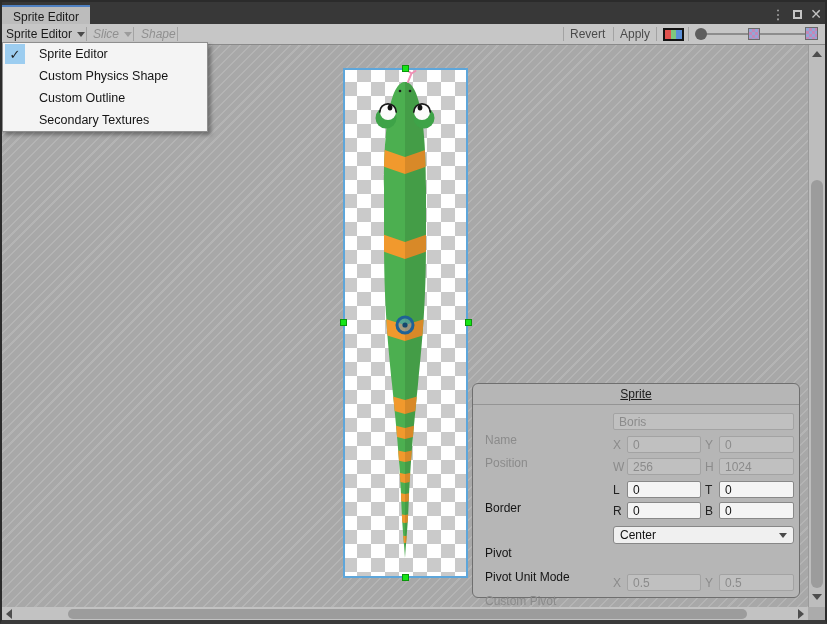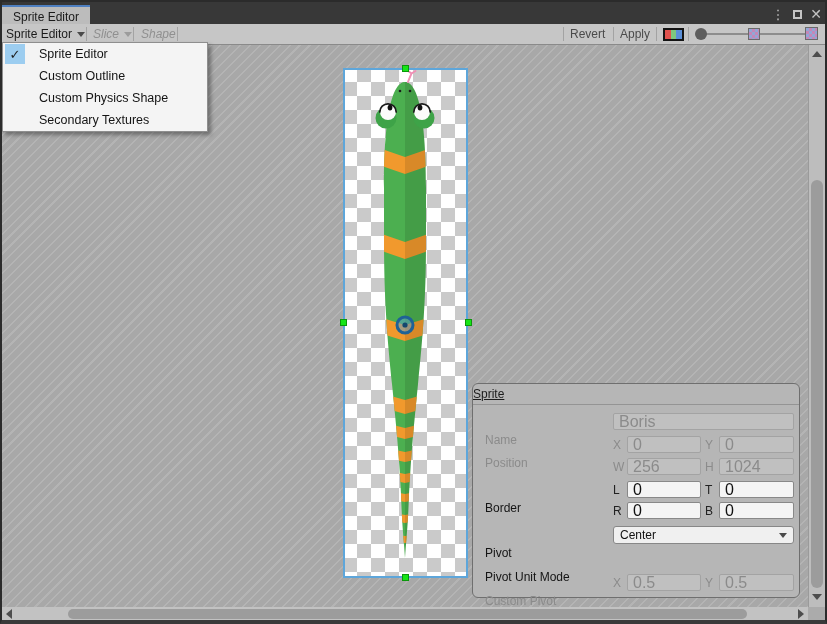--- a/index.html
+++ b/index.html
@@ -51,27 +51,27 @@
   .selection-rect { position:absolute; left:343px; top:68px; width:125px; height:510px; border:2px solid #5ea6da; z-index:5; }
   .handle { position:absolute; width:7px; height:7px; background:#17e517; border:1px solid #0c970c; z-index:6; }
   .sprite-svg { position:absolute; left:343px; top:68px; width:125px; height:510px; z-index:4; }
   
   .menu { position:absolute; left:2px; top:42px; width:206px; background:#f4f4f4; border:1px solid #8e8e8e; box-shadow:3px 3px 4px rgba(0,0,0,0.35); z-index:40; }
   .menu-item { position:relative; height:22px; display:flex; align-items:center; padding-left:36px; font-size:12.5px; color:#141414; }
   .menu-item.highlighted { background:#8fc7f3; }
   .check-box { position:absolute; left:2px; top:1px; width:20px; height:20px; background:#9ccdf0; display:flex; align-items:center; justify-content:center; font-size:13px; color:#1e1e1e; }
   
   .panel { position:absolute; left:472px; top:383px; width:328px; height:215px; background:#b6b6b6; border:1px solid #6f6f6f; border-radius:6px; z-index:10; font-size:12px; }
-  .panel-title { height:21px; line-height:21px; color:#1c1c1c; border-bottom:1px solid #949494;text-decoration:underline; }
+  .panel-title { height:21px; line-height:21px; text-align:center; color:#1c1c1c; border-bottom:1px solid #949494;text-decoration:underline; }
   .prow { position:absolute; left:0; width:100%; height:17px; }
   .plabel { position:absolute; left:12px; top:2px; color:#141414;margin-top:18px; }
   .plabel.dim { color:#8b8b8b; }
   .mini { position:absolute; top:2px; width:12px; color:#222; }
   .mini.dim { color:#8b8b8b; }
-  .fld { position:absolute; top:0; height:17px; border-radius:2px; font-size:16px; padding:0 5px; font-family:"Liberation Sans", sans-serif; outline:none; }
+  .fld { position:absolute; top:0; height:17px; border-radius:2px; font-size:12px; padding:0 5px; font-family:"Liberation Sans", sans-serif; outline:none; }
   .fld.on  { background:#f4f4f4; border:1px solid #888; color:#111; }
   .fld.off { background:#c0c0c0; border:1px solid #a3a3a3; color:#8b8b8b; }
   .f-full { left:140px; width:181px; }
   .f-a { left:154px; width:74px; }
   .f-b { left:246px; width:75px; }
   .l-a { left:140px; }
   .l-b { left:232px; }
   .dropdown { position:absolute; left:140px; top:0; width:181px; height:18px; background:#f0f0f0; border:1px solid #878787; border-radius:3px; color:#111; display:flex; align-items:center; padding:0 6px; }
   .dropdown .tri-down { position:absolute; right:6px; }
   
@@ -254,24 +254,24 @@
       <input class="fld off f-b" readonly="" value="0.5" style="">
     </div>
   </div>
 
   <div class="menu">
     <div class="menu-item">
       <span class="check-box">✓</span>
       <span>Sprite Editor</span>
     </div>
     <div class="menu-item">
+      <span>Custom Physics Shape</span>
+    </div>
+    <div class="menu-item">
       <span>Custom Outline</span>
-    </div>
-    <div class="menu-item">
-      <span>Custom Physics Shape</span>
     </div>
     <div class="menu-item">
       <span>Secondary Textures</span>
     </div>
   </div>
 
   <div class="vscroll">
     <div class="arr arr-up"></div>
     <div class="vthumb"></div>
     <div class="arr arr-down"></div>

